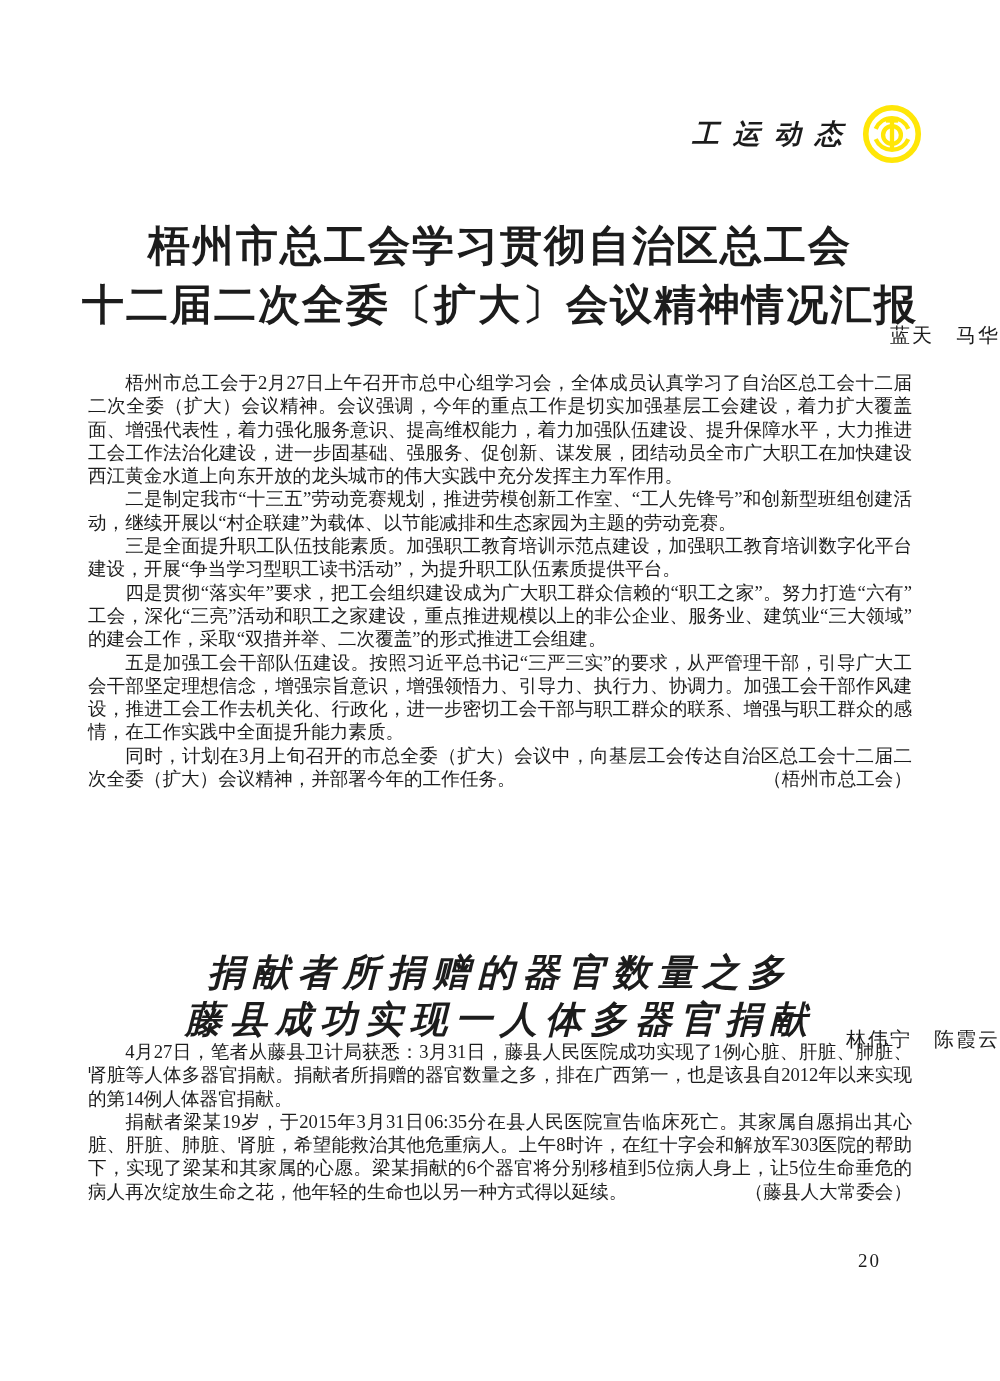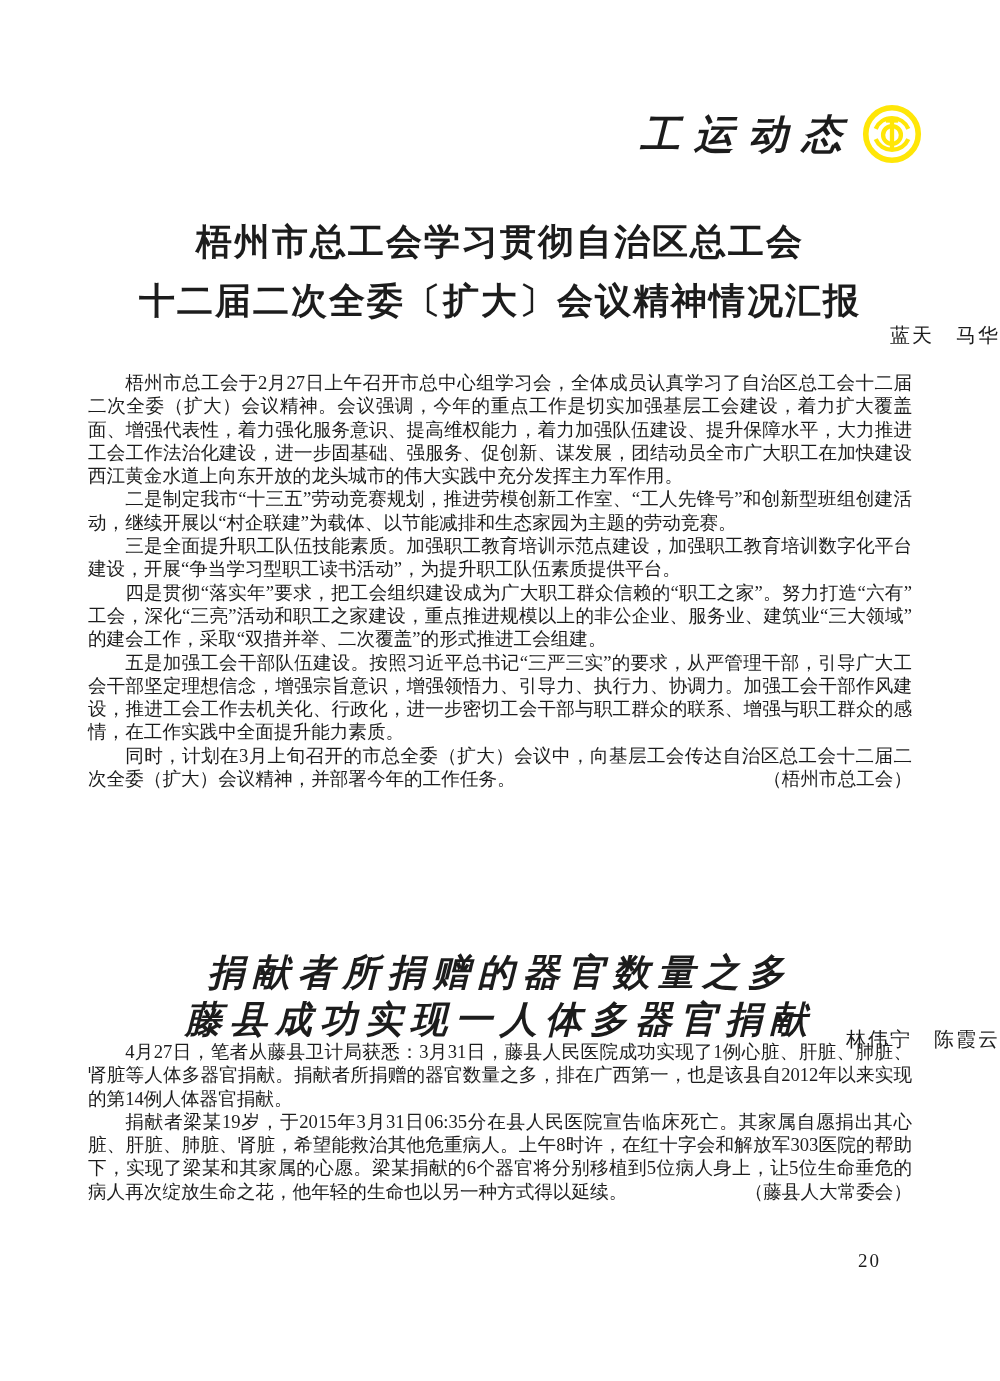--- a/index.html
+++ b/index.html
@@ -14,31 +14,31 @@
   }
 
   
   .col-head {
     position:absolute; top:104px; right:76px;
     display:flex; align-items:center;
   }
   .col-title {
     font-family:"DejaVu Serif", serif;
     font-weight:bold; font-style:italic;
-    font-size:40px; letter-spacing:14px;
+    font-size:27px; letter-spacing:14px;
     padding-right:4px; white-space:nowrap;
   }
   .logo { width:64px; height:60px; display:block; }
 
   
   .t1 {
     position:absolute; top:188px; left:0; width:100%;
     text-align:center;
     font-family:"Liberation Sans", sans-serif;
-    font-weight:900; font-size:36px; line-height:59px;
+    font-weight:900; font-size:42px; line-height:59px;
     letter-spacing:2px; white-space:nowrap;
   }
   .authors {
     position:absolute; left:0; width:100%;
     text-align:right;
     font-family:"Liberation Sans", sans-serif;
     font-size:20px; letter-spacing:2px;
   }
   .authors-1 { top:322px; }
 

